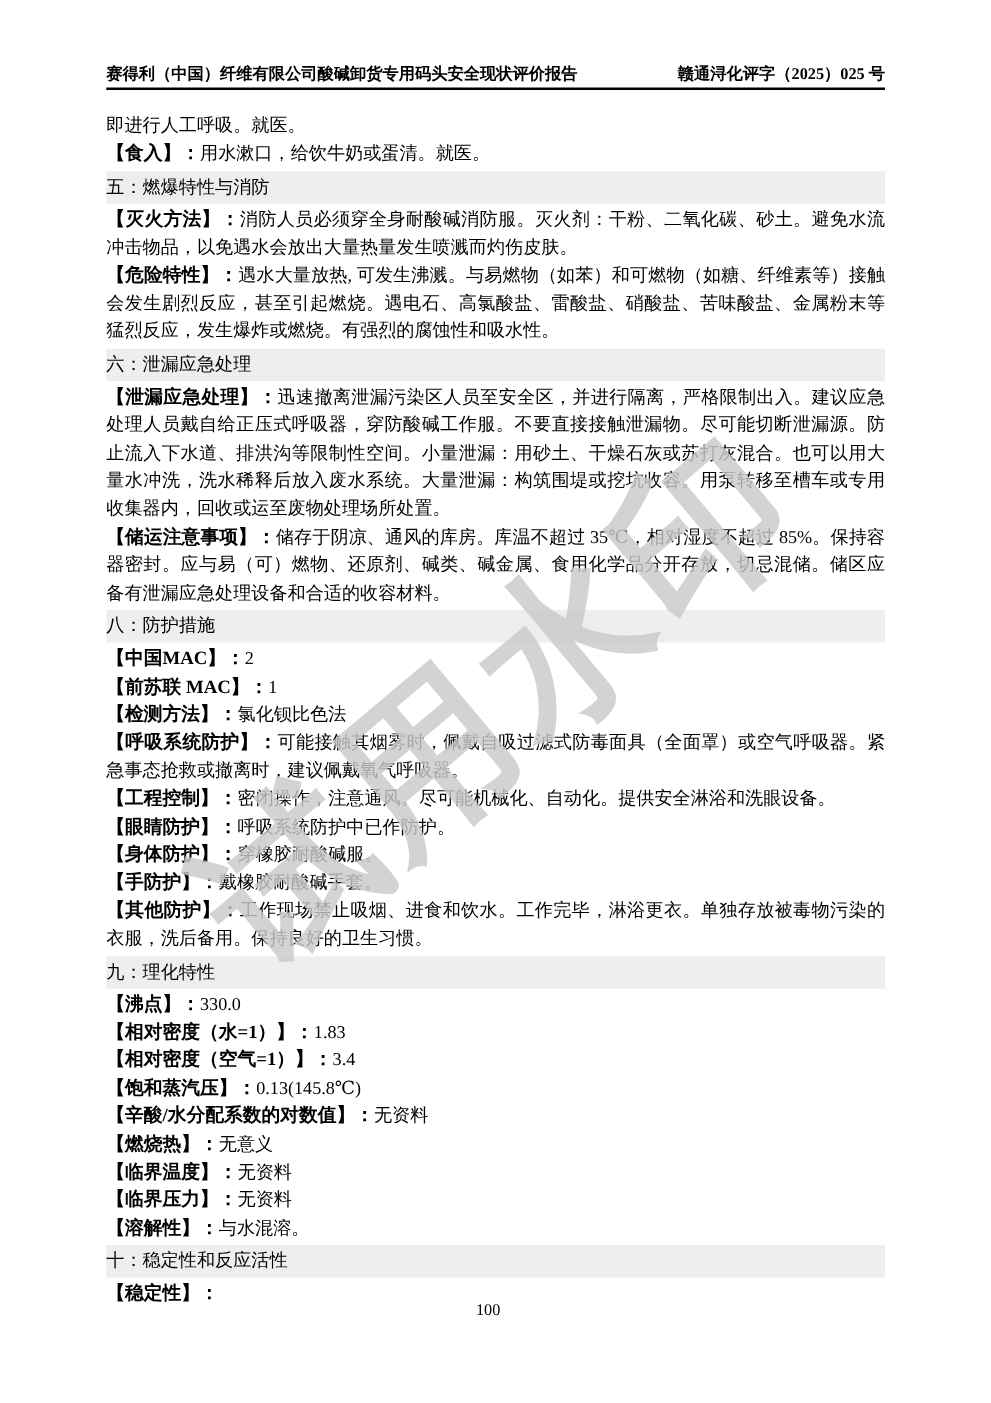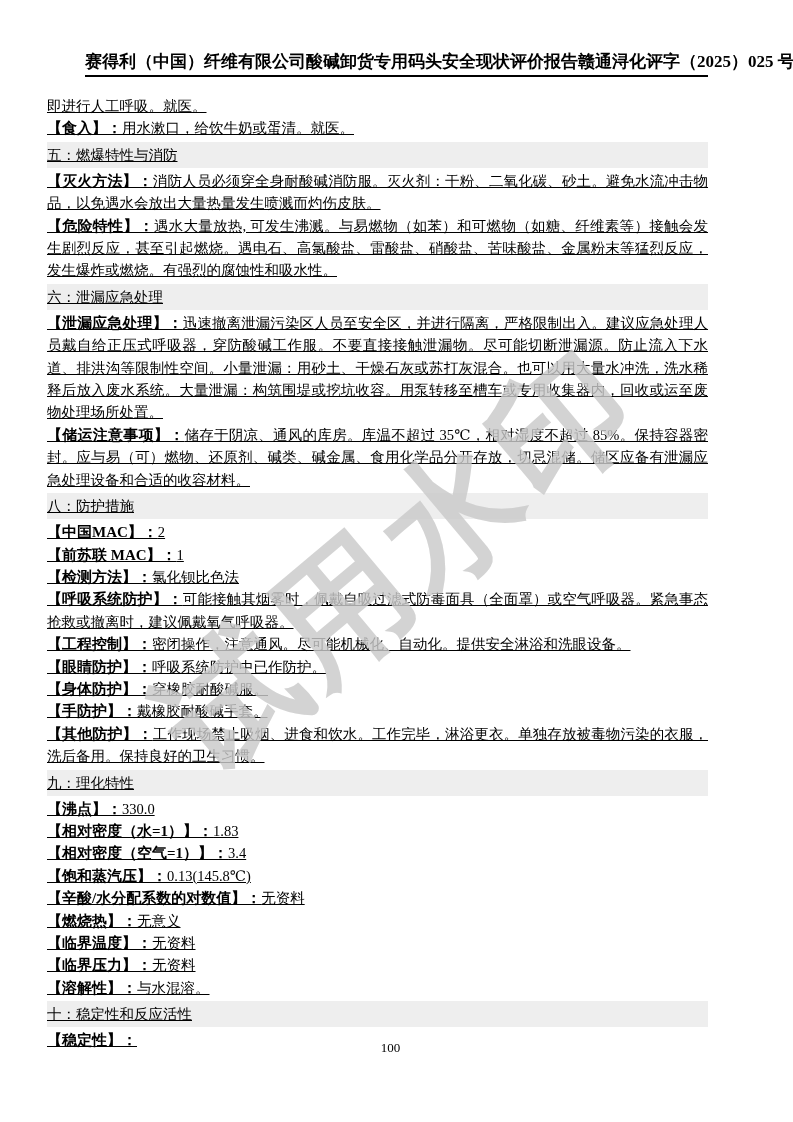--- a/index.html
+++ b/index.html
@@ -12,28 +12,27 @@
     color:#000;
   }
   .doc-header{
     display:flex;
     justify-content:space-between;
     align-items:flex-end;
     margin:50px 85px 0 85px;
     padding-bottom:2px;
     border-bottom:2px solid #000;
     font-weight:bold;
-    font-size:17px;
+    font-size:13px;
     white-space:nowrap;
   }
   .doc-body{
     position:relative;
-    margin:18px 85px 0 47px;
+    margin:18px 85px 0 85px;
     z-index:1;
-    text-decoration:underline;
   }
   .para{
     font-size:14.5px;
     line-height:22.4px;
     text-align:justify;
   }
   .para .label{
     font-weight:bold;
     font-size:15px;
   }

